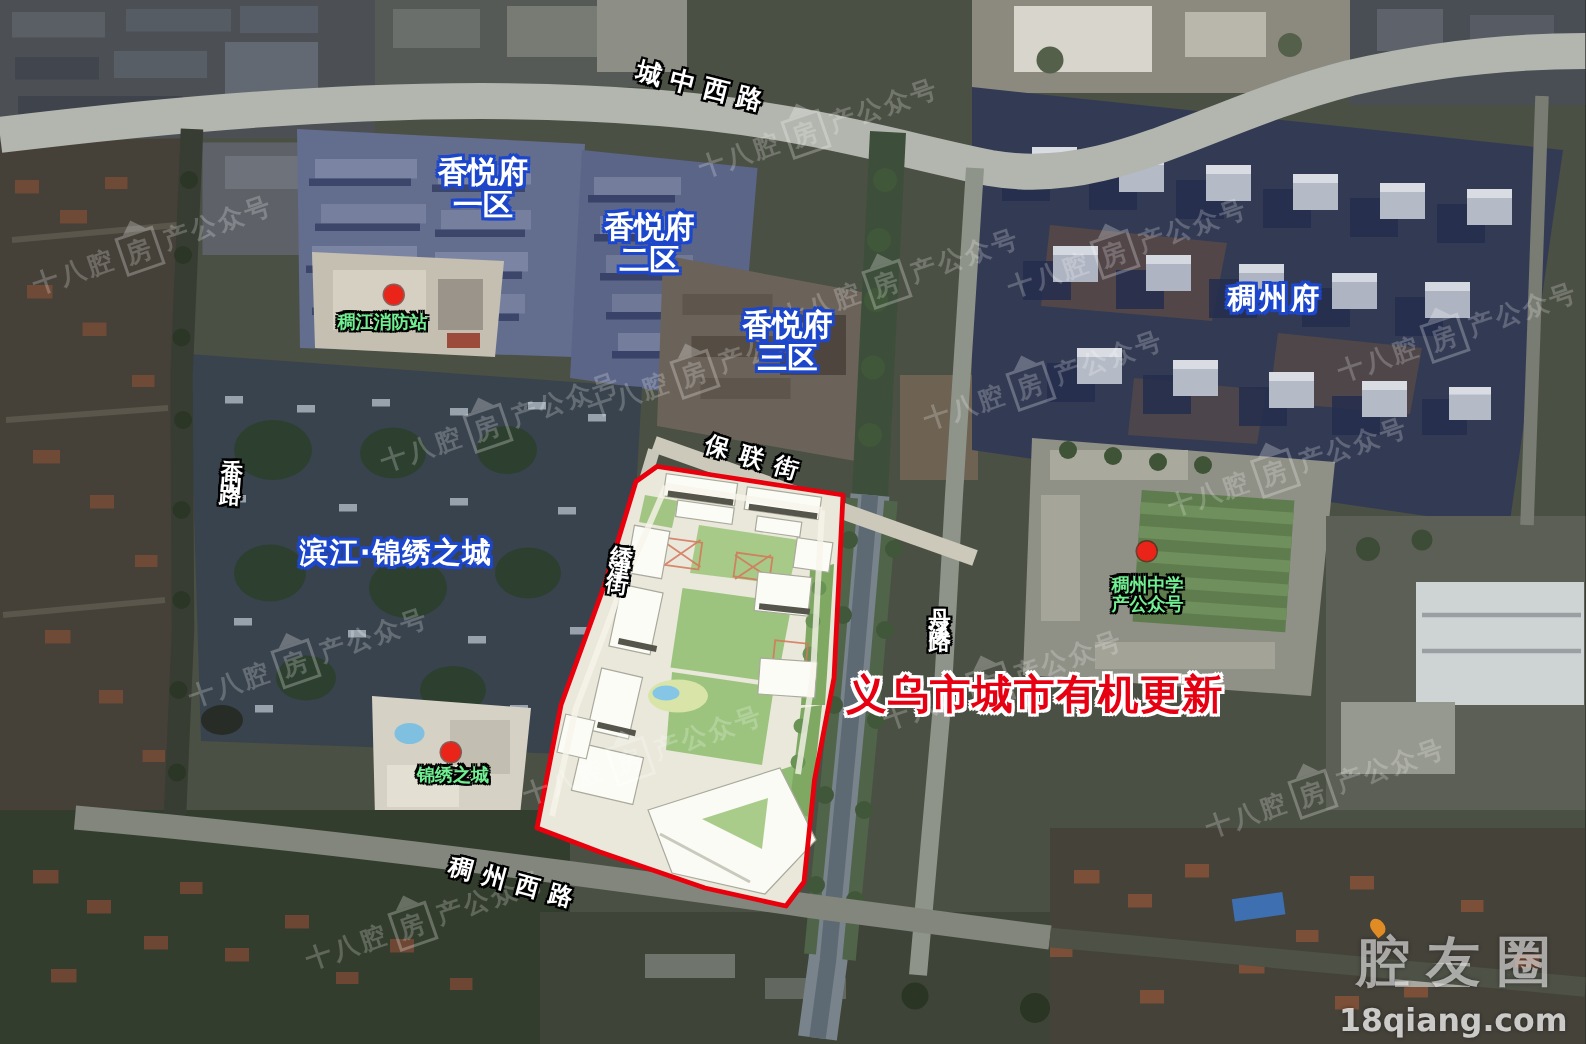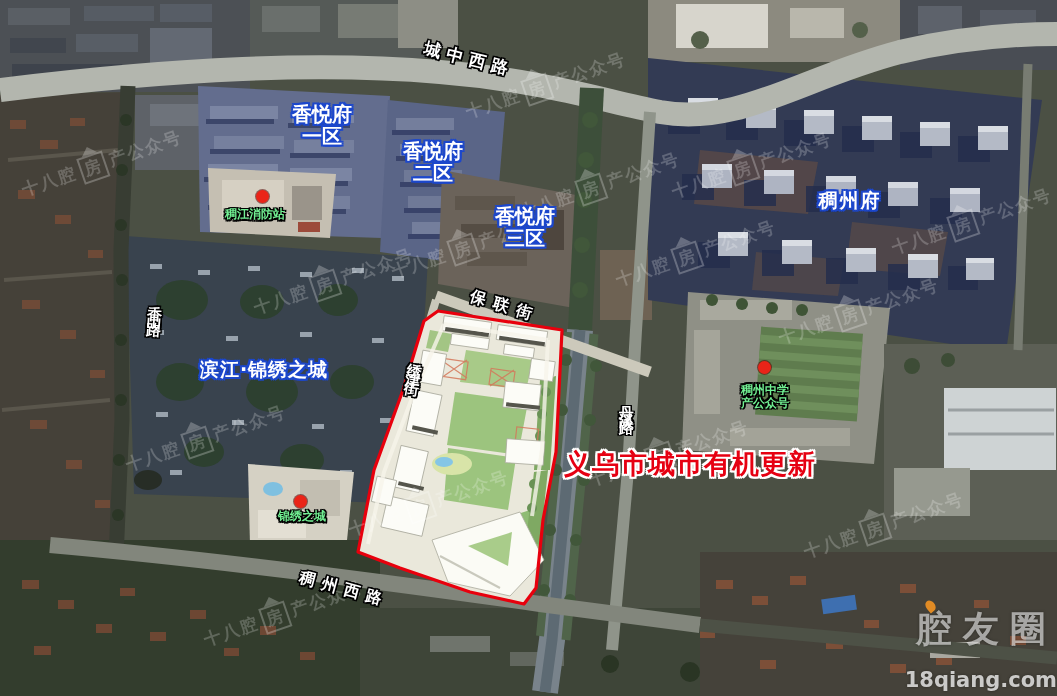--- a/index.html
+++ b/index.html
@@ -29,27 +29,27 @@
   .annotation span{display:block;}
 
   .wm{position:absolute;transform:rotate(-19deg);color:rgba(255,255,255,.22);
       font-size:17px;font-weight:700;letter-spacing:2px;white-space:nowrap;}
   .wm-house{display:inline-block;position:relative;border:2px solid rgba(255,255,255,.26);
       padding:0 2px;margin:0 4px;top:1px;}
   .wm-house::before{content:"";position:absolute;left:50%;top:-10px;transform:translateX(-50%);
       border-left:8px solid transparent;border-right:8px solid transparent;
       border-bottom:8px solid rgba(255,255,255,.26);}
 
-  .logo{position:absolute;right:0;bottom:4px;text-align:right;}
+  .logo{position:absolute;right:12px;bottom:4px;text-align:right;}
   .logo-cn{position:relative;display:block;font-size:36px;font-weight:700;
       letter-spacing:11px;color:rgba(255,255,255,.58);
       text-shadow:0 0 3px rgba(0,0,0,.35);}
   .logo-flame{position:absolute;left:21px;top:-5px;width:9px;height:12px;
       background:#f29422;border-radius:50% 50% 50% 0;transform:rotate(-40deg);opacity:.9;}
-  .logo-url{display:block;font-size:21px;font-weight:700;margin-top:14px;
+  .logo-url{display:block;font-size:21px;font-weight:700;margin-top:2px;
       color:rgba(255,255,255,.75);text-shadow:0 0 3px rgba(0,0,0,.4);}
 </style>
 </head>
 <body>
 
 <div class="stage">
 
   <svg class="base" width="1057" height="696" viewBox="0 0 1057 696" xmlns="http://www.w3.org/2000/svg">
     <rect width="1057" height="696" fill="#4b5044"></rect>
 

